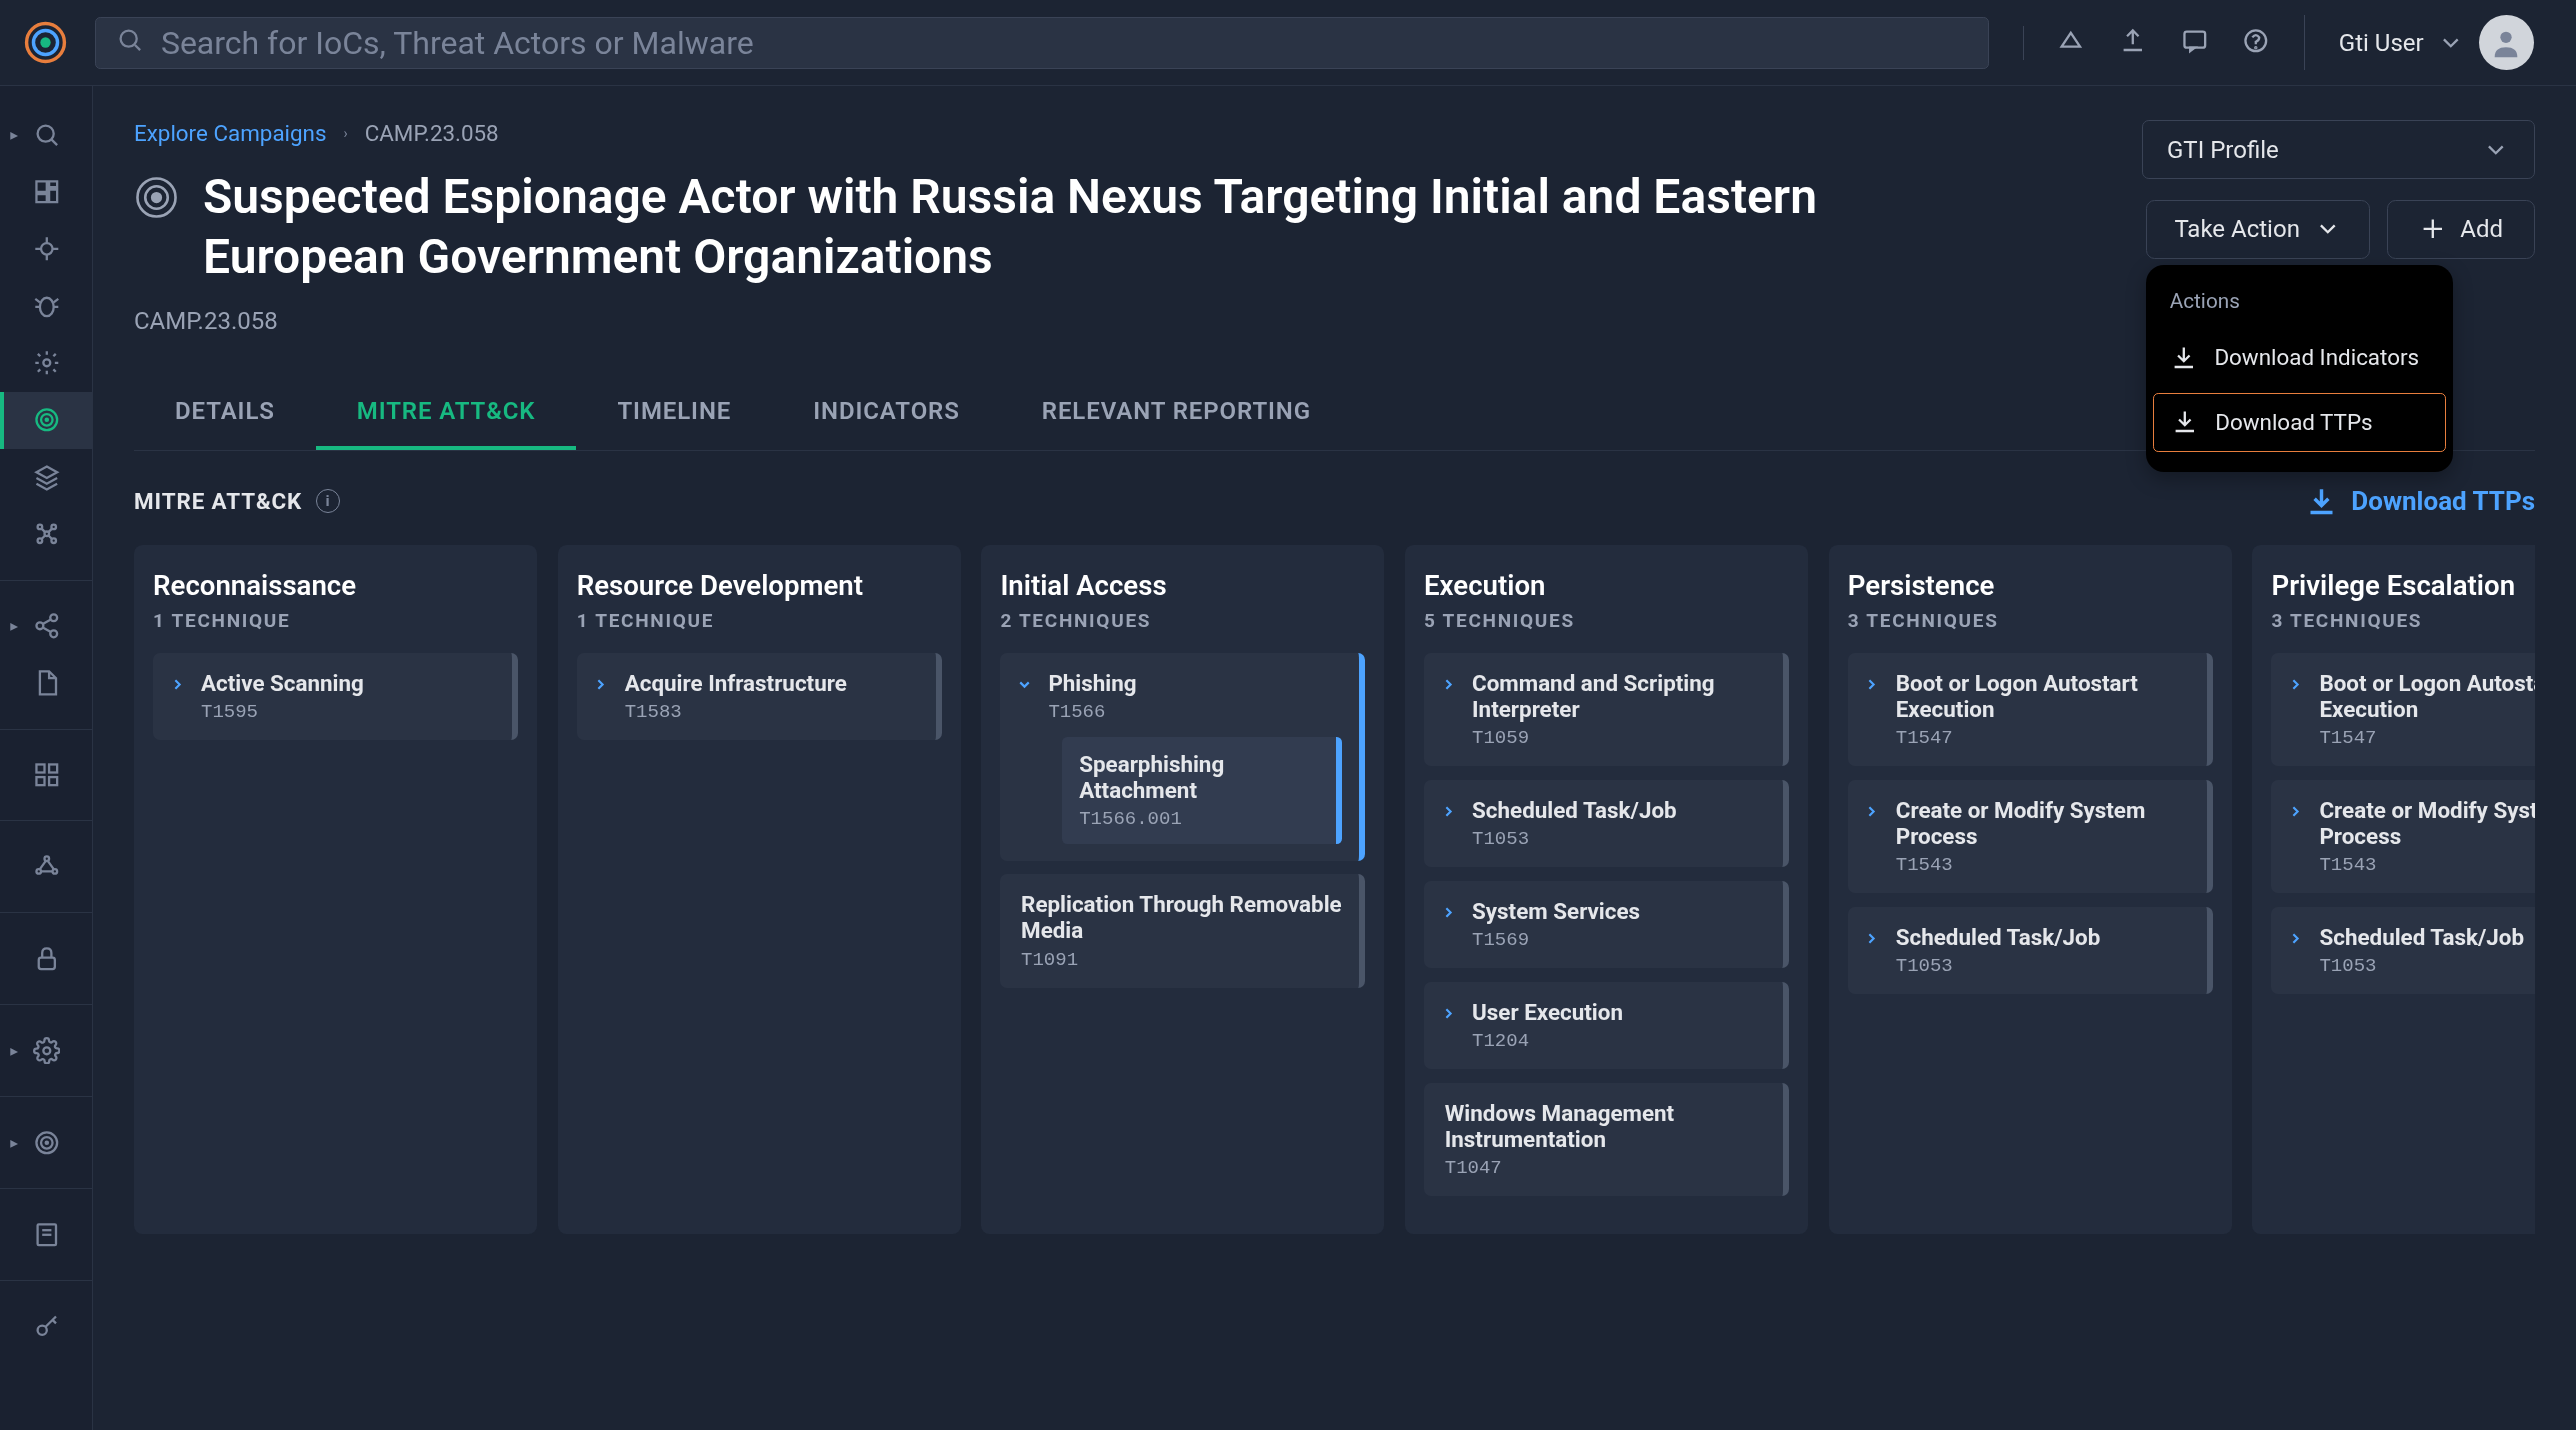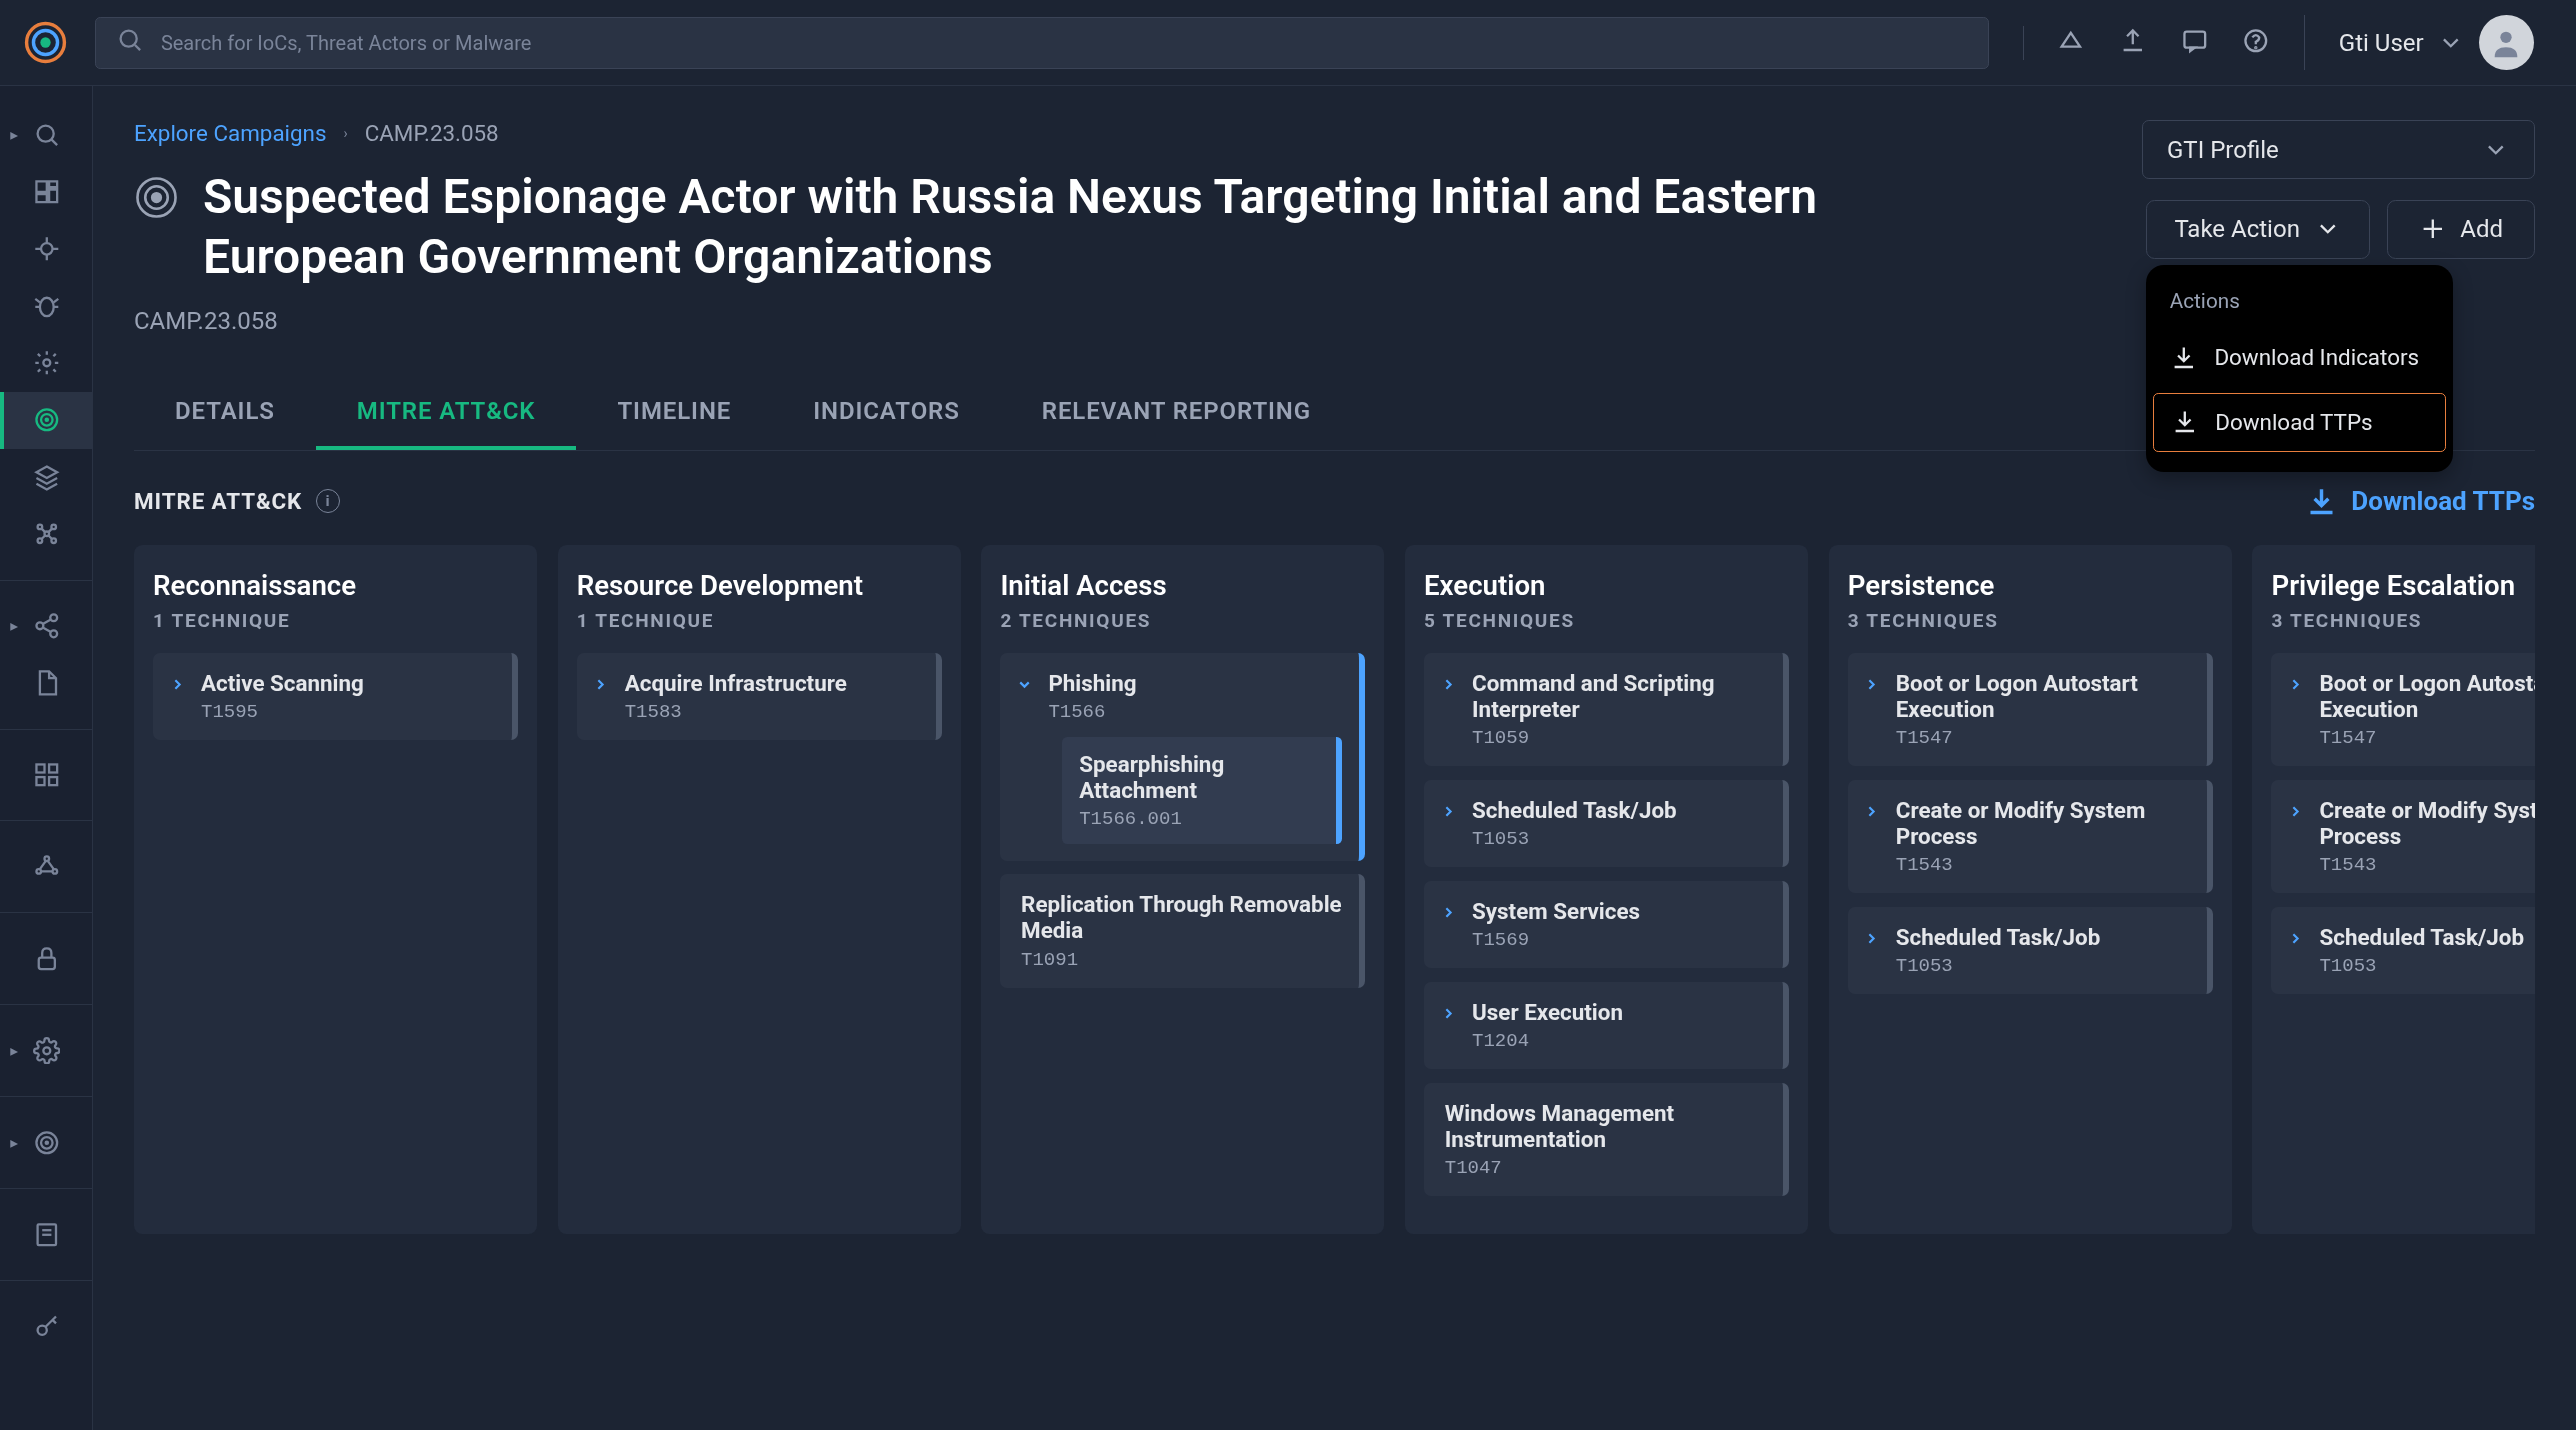--- a/index.html
+++ b/index.html
@@ -1,21 +1,21 @@
 <!DOCTYPE html>
 <html style="font-size:13.8px"><head>
 <meta charset="utf-8">
 <style>
 * { margin: 0; padding: 0; box-sizing: border-box; font-family: -apple-system, BlinkMacSystemFont, 'Segoe UI', Roboto, sans-serif; }
 body { background: #1c2433; color: #e5e7eb; width: 2576px; height: 1431px; overflow: hidden; }
 .top-header { height: 86px; display: flex; align-items: center; padding: 0 24px; background: #1c2433; border-bottom: 0.9px solid #2a3344; }
 .logo { width: 43px; height: 43px; margin-right: 27.6px; }
 .search-bar { flex: 1; max-width: 1894px; height: 52px; background: #2a3344; border-radius: 5.2px; display: flex; align-items: center; padding: 0 20.7px; border: 0.9px solid #3a4356; }
 .search-icon { color: #7a8499; margin-right: 17px; font-size: 22.4px; }
-.search-input { flex: 1; background: transparent; border: none; outline: none; color: #f97316; font-size: 20px; }
+.search-input { flex: 1; background: transparent; border: none; outline: none; color: #f97316; font-size: 32px; }
 .search-input::placeholder { color: #7a8499; }
 .header-right { display: flex; align-items: center; gap: 34px; margin-left: 34px; }
 .header-divider { width: 0.9px; height: 34px; background: #3a4356; }
 .header-icon { color: #9aa3b5; cursor: pointer; }
 .user-section { display: flex; align-items: center; gap: 13.8px; border-left: 0.9px solid #3a4356; padding-left: 34px; }
 .user-name { color: #e5e7eb; font-size: 24px; }
 .avatar { width: 55px; height: 55px; border-radius: 50%; background: #d1d5db; display: flex; align-items: center; justify-content: center; }
 .main-layout { display: flex; height: calc(100% - 86px); }
 .left-sidebar { width: 93px; background: #1a2130; border-right: 0.9px solid #2a3344; display: flex; flex-direction: column; padding-top: 20.7px; }
 .sidebar-item { width: 93px; height: 57px; display: flex; align-items: center; justify-content: center; color: #7a8499; cursor: pointer; position: relative; }

